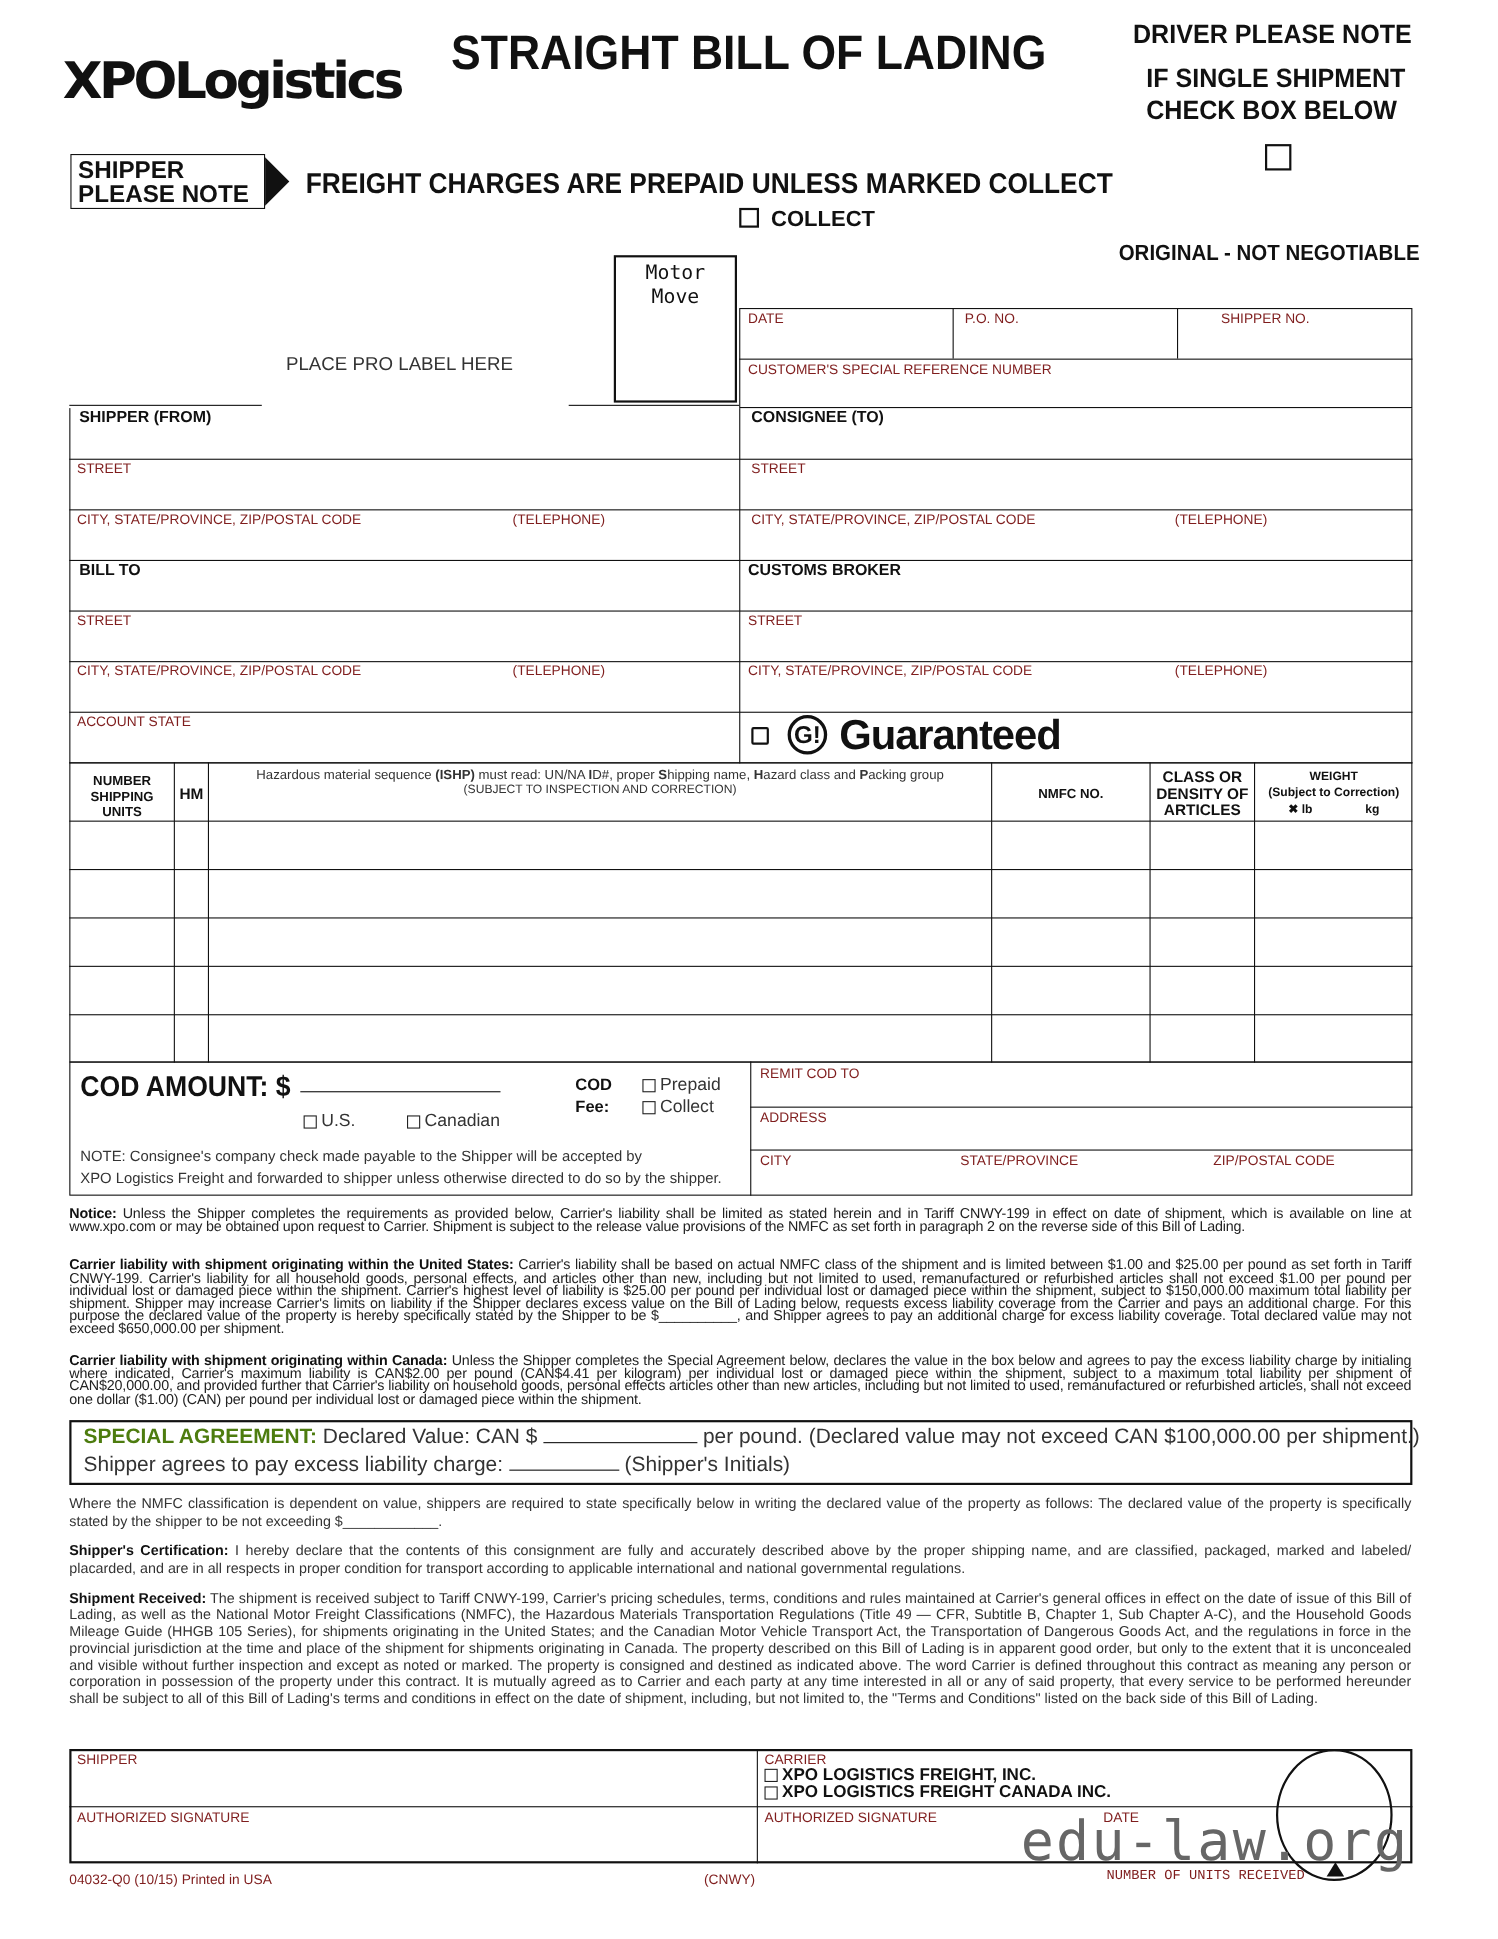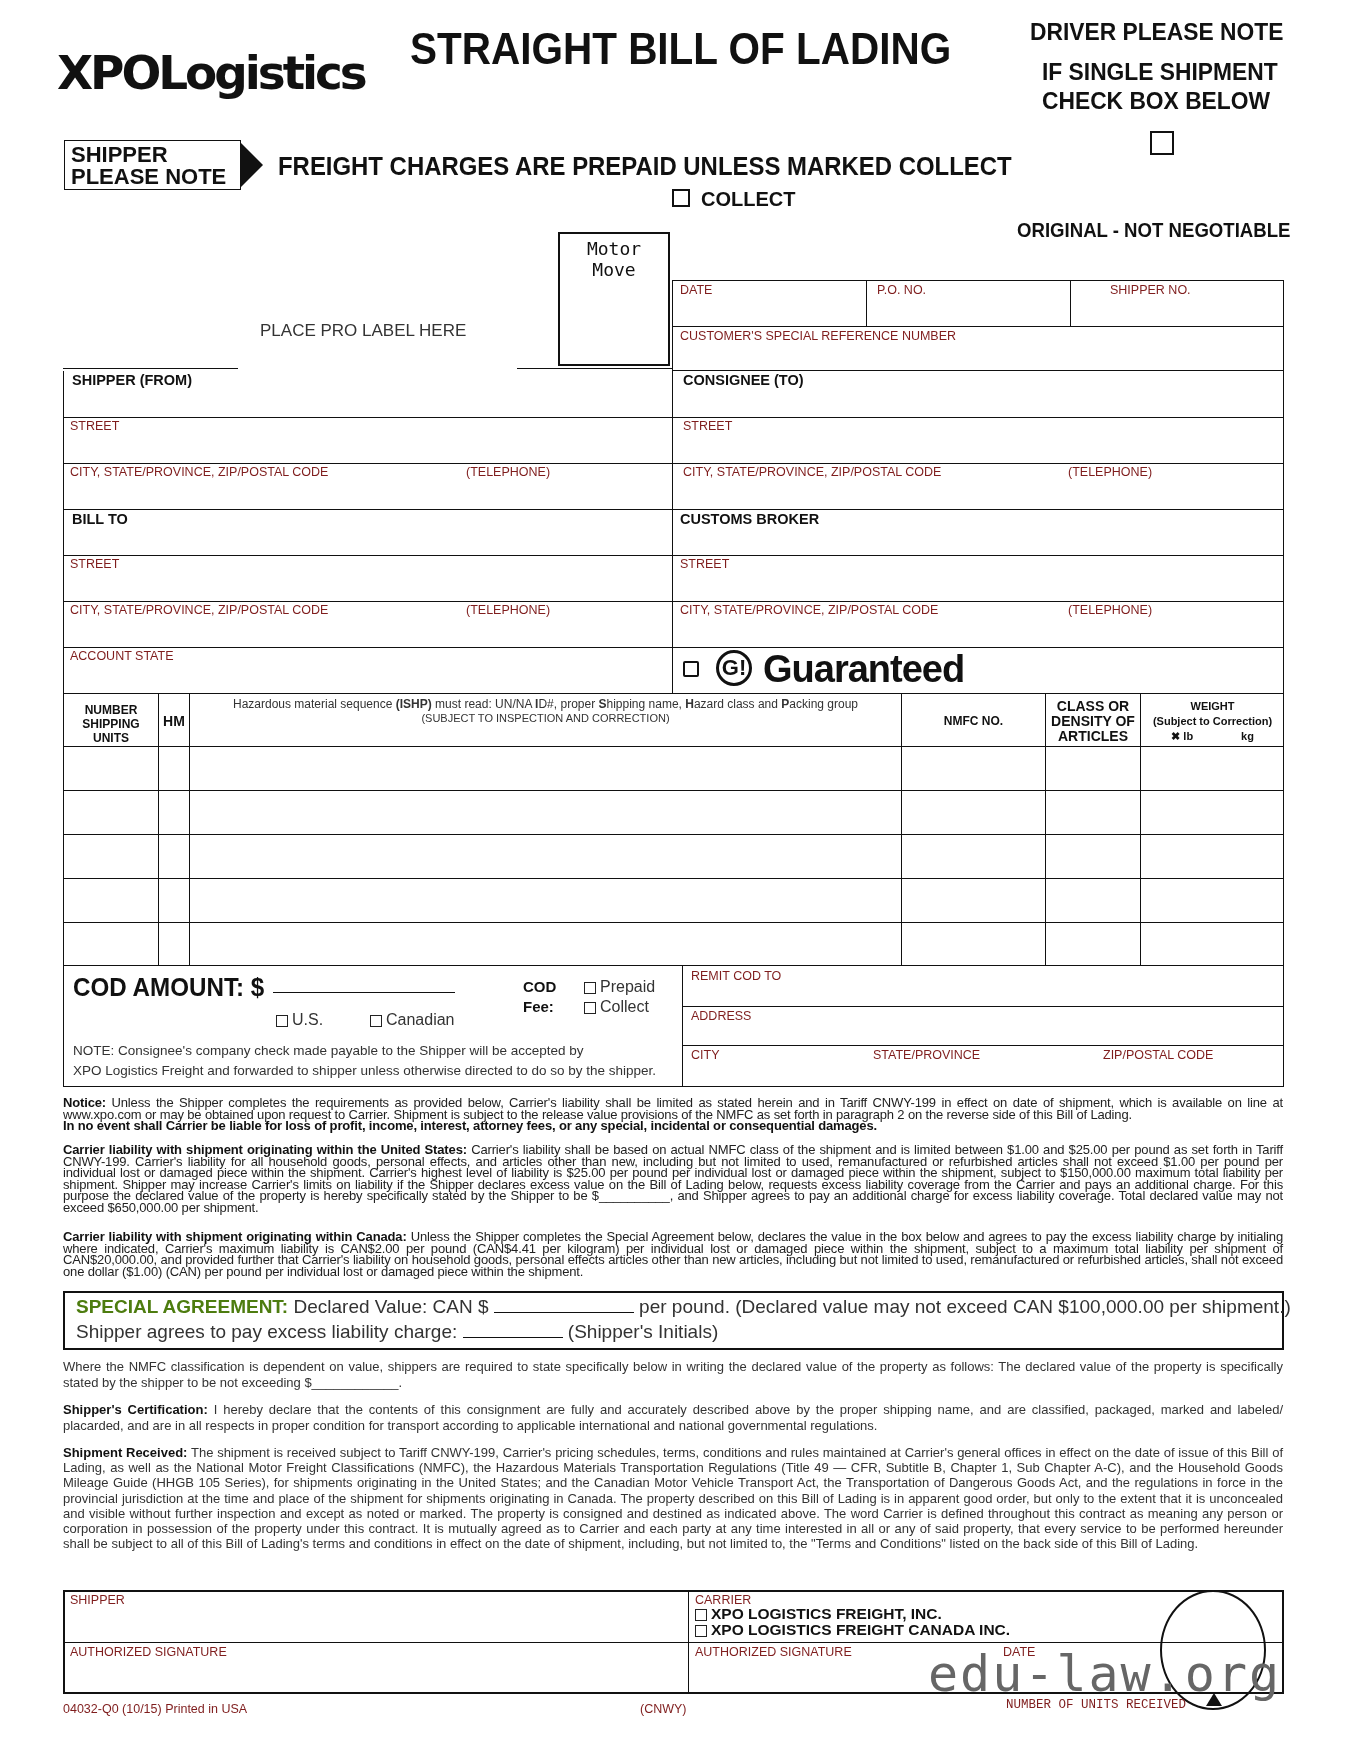--- a/index.html
+++ b/index.html
@@ -159,21 +159,20 @@
   <div>XPO Logistics Freight and forwarded to shipper unless otherwise directed to do so by the shipper.</div>
 </div>
 <div class="lbl" style="left:691px; top:969px;">REMIT COD TO</div>
 <div class="lbl" style="left:691px; top:1009px;">ADDRESS</div>
 <div class="lbl" style="left:691px; top:1048px;">CITY</div>
 <div class="lbl" style="left:873px; top:1048px;">STATE/PROVINCE</div>
 <div class="lbl" style="left:1103px; top:1048px;">ZIP/POSTAL CODE</div>
 
 <div class="legal" style="top:1097px;">
   <b>Notice:</b> <span>Unless the Shipper completes the requirements as provided below, Carrier's liability shall be limited as stated herein and in Tariff CNWY-199 in effect on date of shipment, which is available on line at www.xpo.com or may be obtained upon request to Carrier. Shipment is subject to the release value provisions of the NMFC as set forth in paragraph 2 on the reverse side of this Bill of Lading.</span><br>
-  <b>In no event shall Carrier be liable for loss of profit, income, interest, attorney fees, or any special, incidental or consequential damages.</b>
 </div>
 <div class="legal" style="top:1144px;">
   <b>Carrier liability with shipment originating within the United States:</b> <span>Carrier's liability shall be based on actual NMFC class of the shipment and is limited between $1.00 and $25.00 per pound as set forth in Tariff CNWY-199. Carrier's liability for all household goods, personal effects, and articles other than new, including but not limited to used, remanufactured or refurbished articles shall not exceed $1.00 per pound per individual lost or damaged piece within the shipment. Carrier's highest level of liability is $25.00 per pound per individual lost or damaged piece within the shipment, subject to $150,000.00 maximum total liability per shipment. Shipper may increase Carrier's limits on liability if the Shipper declares excess value on the Bill of Lading below, requests excess liability coverage from the Carrier and pays an additional charge. For this purpose the declared value of the property is hereby specifically stated by the Shipper to be $__________, and Shipper agrees to pay an additional charge for excess liability coverage. Total declared value may not exceed $650,000.00 per shipment.</span>
 </div>
 <div class="legal" style="top:1231px;">
   <b>Carrier liability with shipment originating within Canada:</b> <span>Unless the Shipper completes the Special Agreement below, declares the value in the box below and agrees to pay the excess liability charge by initialing where indicated, Carrier's maximum liability is CAN$2.00 per pound (CAN$4.41 per kilogram) per individual lost or damaged piece within the shipment, subject to a maximum total liability per shipment of CAN$20,000.00, and provided further that Carrier's liability on household goods, personal effects articles other than new articles, including but not limited to used, remanufactured or refurbished articles, shall not exceed one dollar ($1.00) (CAN) per pound per individual lost or damaged piece within the shipment.</span>
 </div>
 
 <div class="box" style="left:63px; top:1291px; width:1221px; height:59px; border-width:2px;"></div>
 <div class="abs" style="left:76px; top:1296px; font-size:19px; color:#333; white-space:nowrap;">

